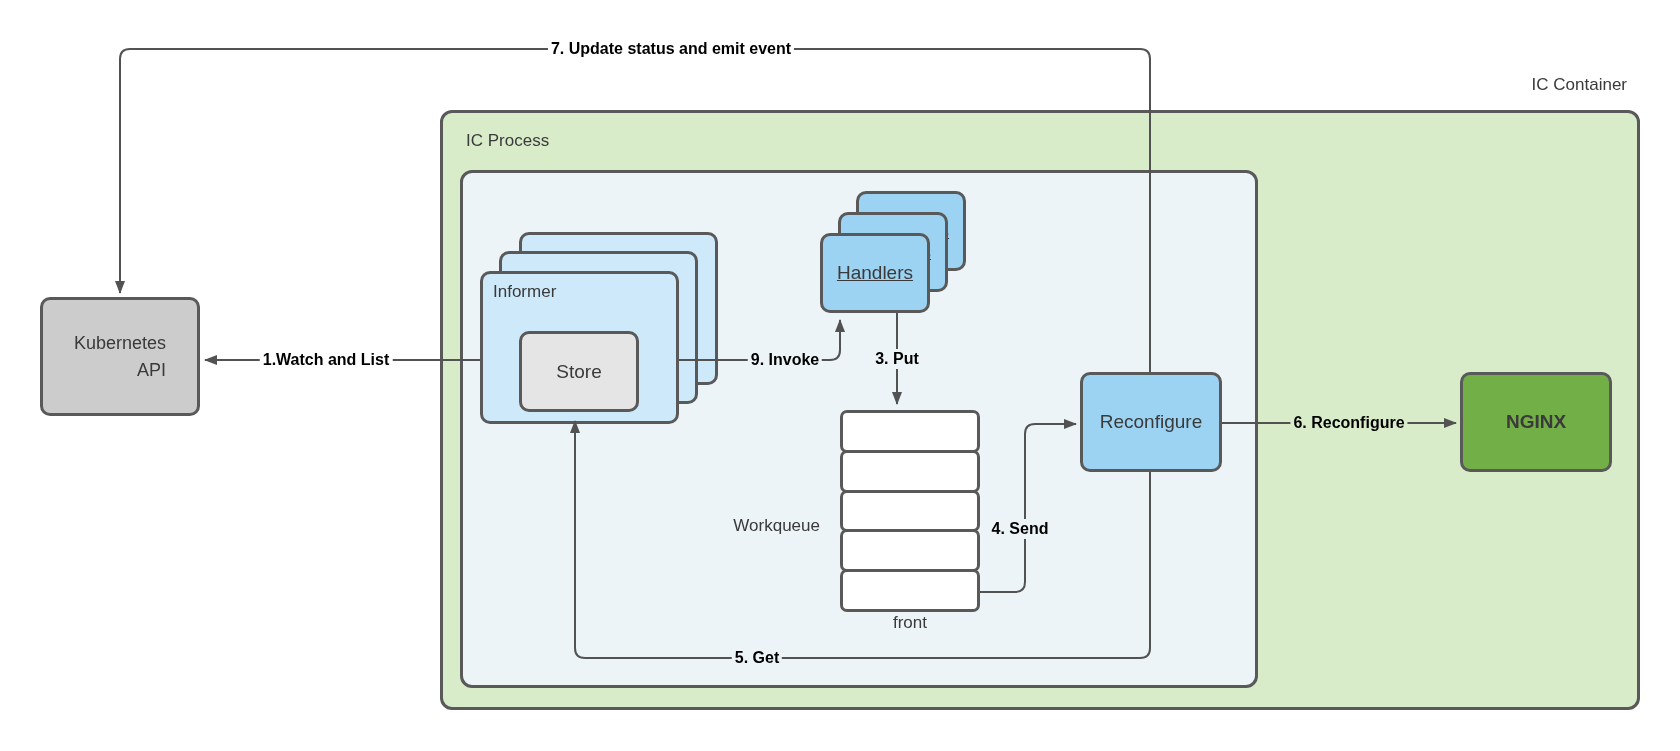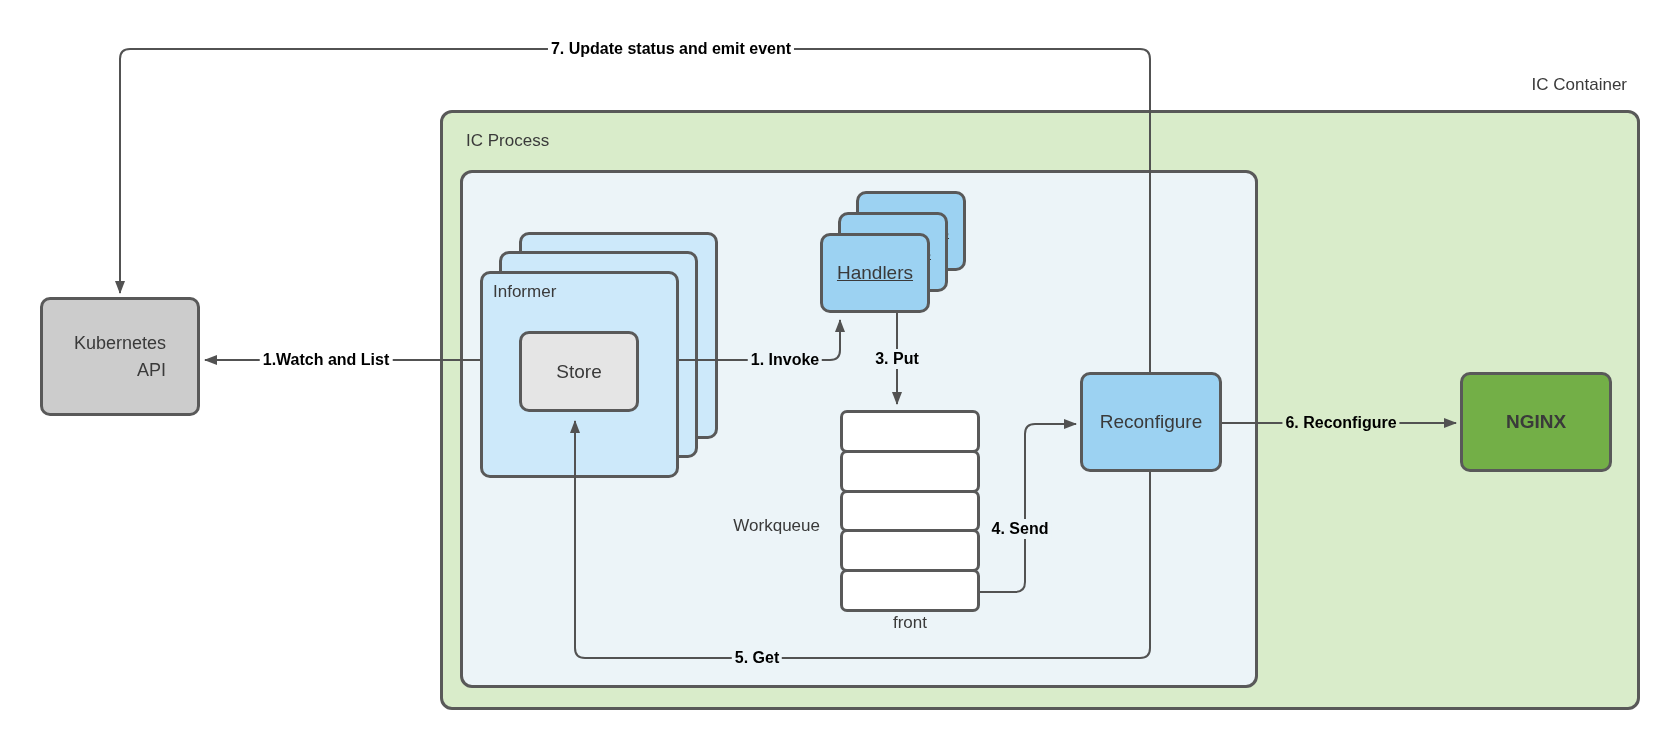--- a/index.html
+++ b/index.html
@@ -25,21 +25,21 @@
     position:absolute;font-size:17px;color:#3a3a3a;white-space:nowrap;z-index:6;
   }
   
   .node{
     position:absolute;box-sizing:border-box;border:3px solid #595959;border-radius:10px;
     display:flex;align-items:center;justify-content:center;
     font-size:19px;color:#3a3a3a;
   }
   .k8s{left:40px;top:297px;width:160px;height:119px;background:#cccccc;border-radius:10px;
        text-align:right;font-size:18px;line-height:1.5;z-index:4;}
-  .informer-box{background:#cde9fa;width:199px;height:207px;}
+  .informer-box{background:#cde9fa;width:199px;height:153px;}
   .inf-back  {left:519px;top:232px;z-index:3;}
   .inf-mid   {left:499px;top:251px;z-index:4;}
   .inf-front {left:480px;top:271px;z-index:5;}
   .informer-title{
     position:absolute;left:10px;top:8px;font-size:17px;color:#3a3a3a;z-index:6;
   }
   .store{
     left:519px;top:331px;width:120px;height:81px;background:#e5e5e5;z-index:7;
   }
   .handlers-box{background:#9cd2f2;width:110px;height:80px;text-decoration:underline;}
@@ -61,21 +61,21 @@
   
   .wires{position:absolute;left:0;top:0;z-index:20;pointer-events:none;}
   
   .edge-label{
     position:absolute;transform:translate(-50%,-50%);
     font-size:16px;font-weight:bold;color:#000000;white-space:nowrap;
     padding:1px 3px;z-index:30;
   }
   .bg-white{background:#ffffff;}
   .bg-process{background:#ecf4f8;}
-  .bg-green{background:#d9ecca;}
+  .bg-green{background:#d9ecca;margin-left:8px;}
 </style>
 </head>
 <body>
 
 <div class="canvas">
 
   <div class="box ic-container"></div>
   <div class="floating-label" style="right:53px;top:75px;">IC Container</div>
 
   <div class="box ic-process"></div>
@@ -135,20 +135,20 @@
       <path d="M 679 360 L 830 360 Q 840 360 840 350 L 840 320" marker-end="url(#arrow)"></path>
       <path d="M 897 313 L 897 404" marker-end="url(#arrow)"></path>
       <path d="M 980 592 L 1015 592 Q 1025 592 1025 582 L 1025 434 Q 1025 424 1035 424 L 1076 424" marker-end="url(#arrow)"></path>
       <path d="M 1150 472 L 1150 648 Q 1150 658 1140 658 L 585 658 Q 575 658 575 648 L 575 421" marker-end="url(#arrow)"></path>
       <path d="M 1222 423 L 1456 423" marker-end="url(#arrow)"></path>
       <path d="M 1150 372 L 1150 59 Q 1150 49 1140 49 L 130 49 Q 120 49 120 59 L 120 293" marker-end="url(#arrow)"></path>
     </g>
   </svg>
 
   <div class="edge-label bg-white" style="left:326px;top:360px;">1.Watch and List</div>
-  <div class="edge-label bg-process" style="left:785px;top:360px;">1. Invoke</div>
+  <div class="edge-label bg-process" style="left:785px;top:360px;">9. Invoke</div>
   <div class="edge-label bg-process" style="left:897px;top:359px;">3. Put</div>
   <div class="edge-label bg-process" style="left:1020px;top:529px;">4. Send</div>
   <div class="edge-label bg-process" style="left:757px;top:658px;text-align:right;">5. Get</div>
   <div class="edge-label bg-green" style="left:1341px;top:423px;">6. Reconfigure</div>
   <div class="edge-label bg-white" style="left:671px;top:49px;">7. Update status and emit event</div>
 
 </div>
 
 </body></html>

